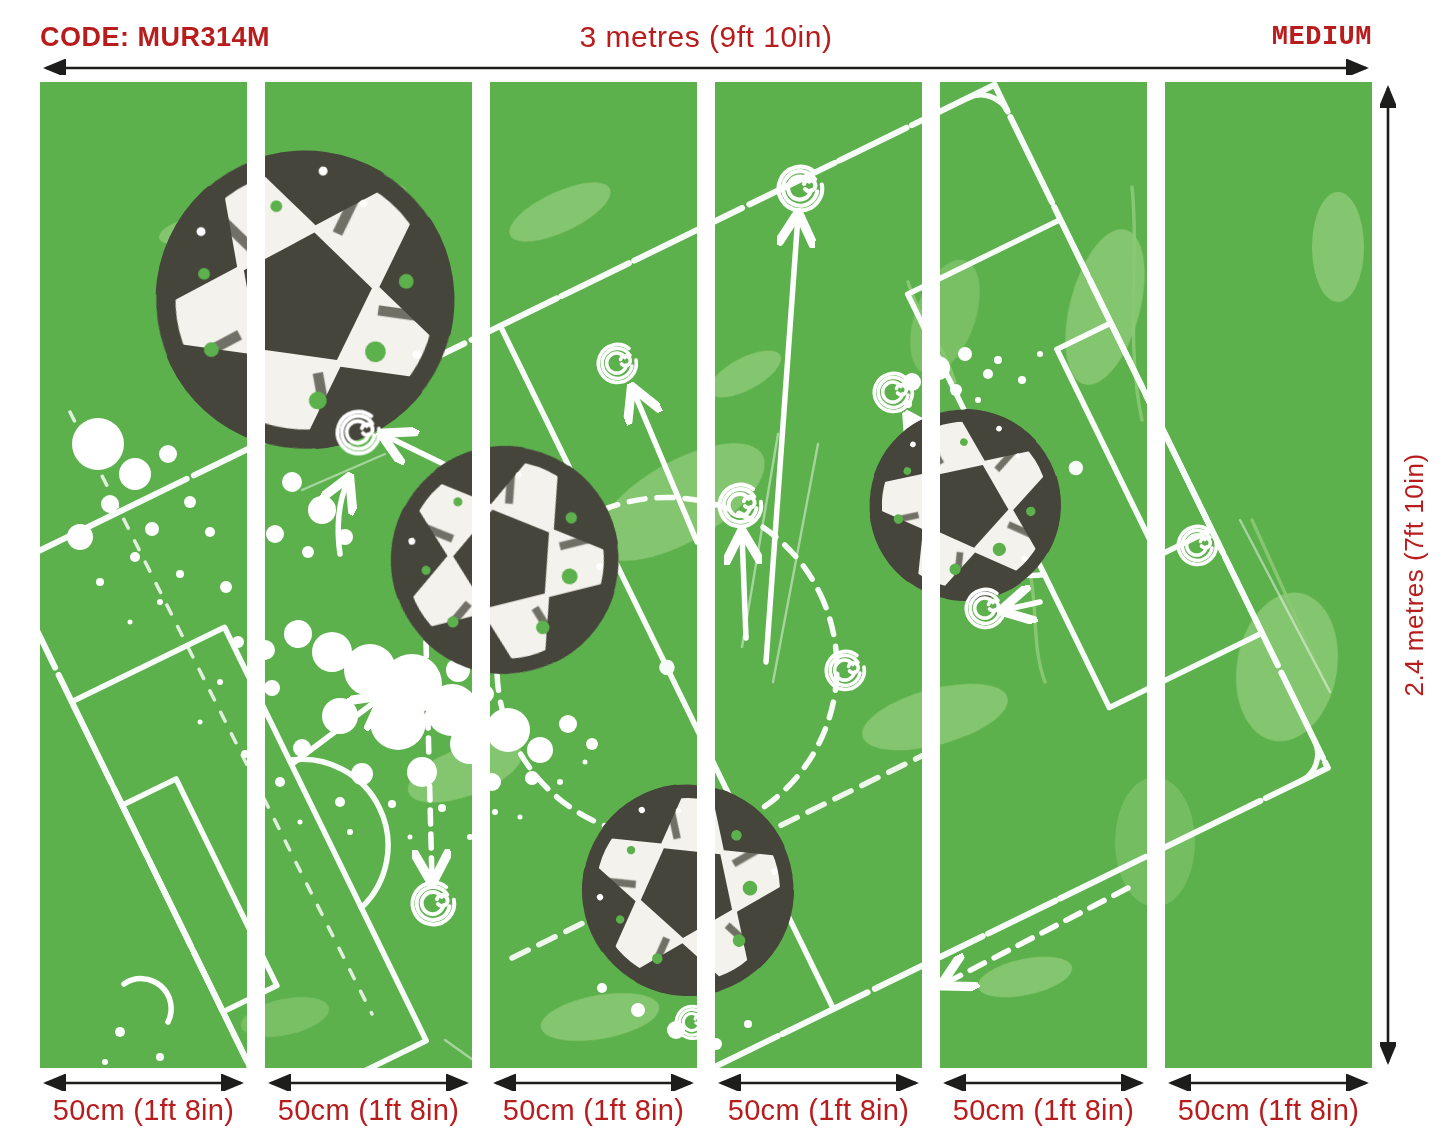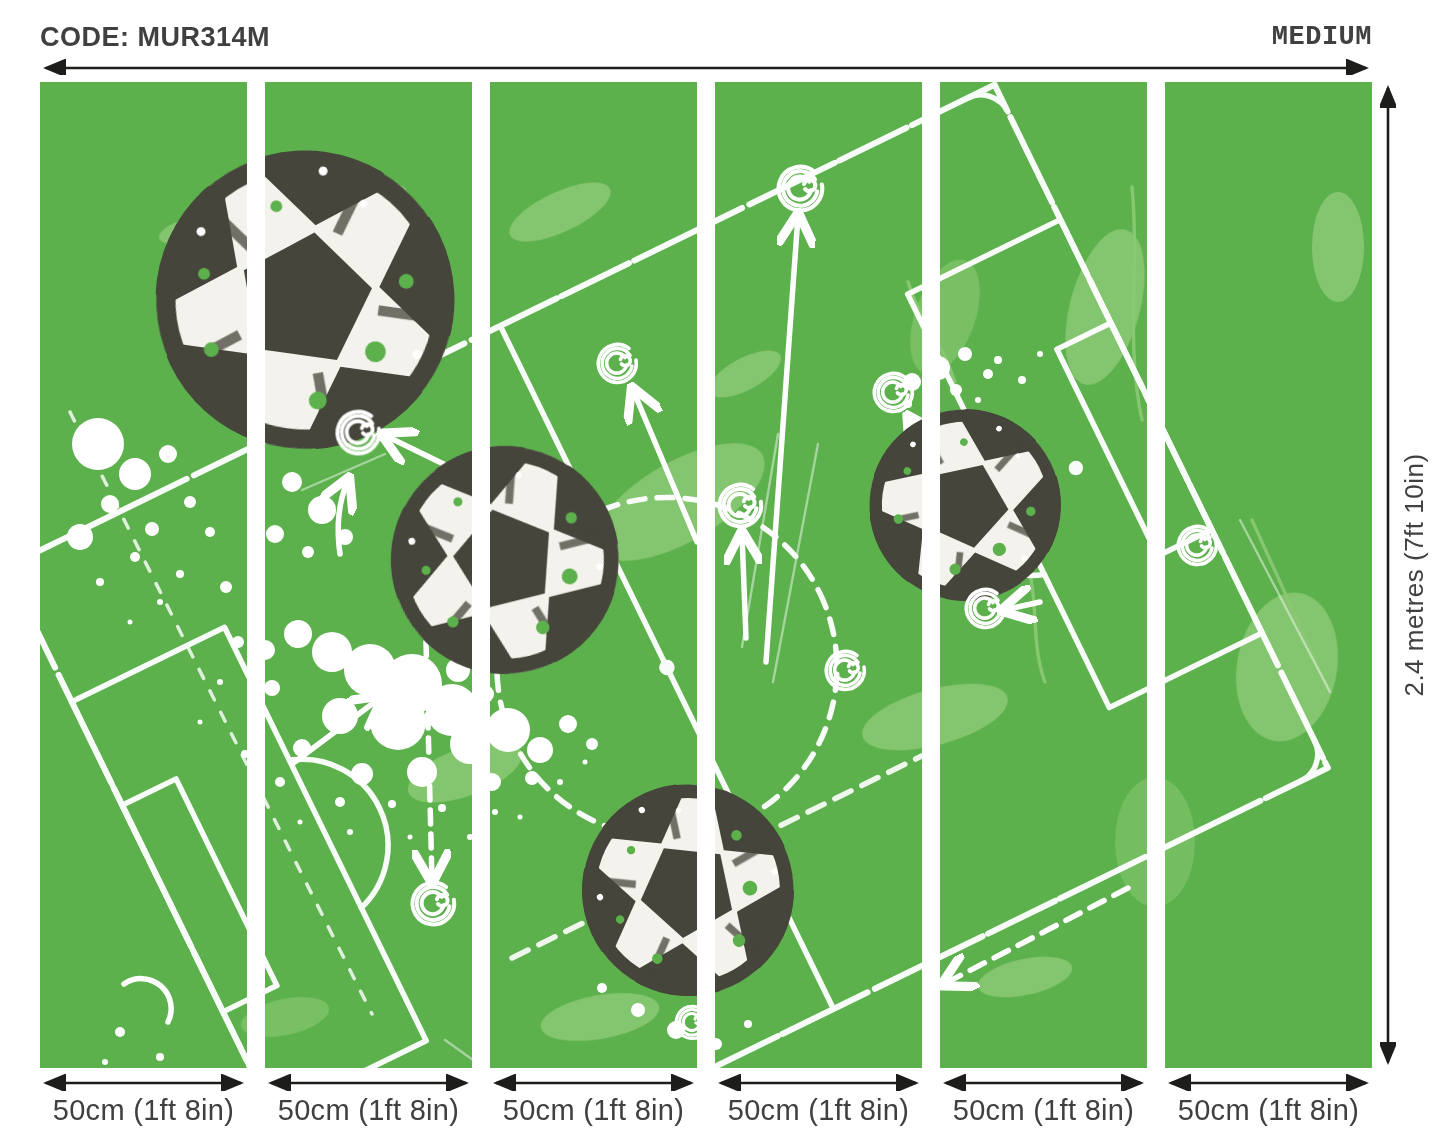--- a/index.html
+++ b/index.html
@@ -1,18 +1,18 @@
 <!DOCTYPE html>
 <html><head>
 <meta charset="utf-8">
 <style>
   html,body{margin:0;padding:0;background:#ffffff;}
   .stage{
     position:relative;width:1445px;height:1137px;background:#ffffff;
-    font-family:"Liberation Sans",sans-serif;color:#404040;overflow:hidden;
+    font-family:"Liberation Sans",sans-serif;color:#b91c1c;overflow:hidden;
   }
   .hdr-code{position:absolute;left:40px;top:22px;font-size:27px;font-weight:700;letter-spacing:.5px;}
   .hdr-width{position:absolute;left:40px;top:20px;width:1332px;text-align:center;font-size:30px;font-weight:400;letter-spacing:.5px;}
   .hdr-size{position:absolute;left:40px;top:22px;width:1332px;text-align:right;font-size:27px;font-weight:700;letter-spacing:.5px;font-family:Liberation Mono, monospace;}
   .top-arrow{position:absolute;left:40px;top:59px;width:1332px;height:16px;}
   .right-arrow{position:absolute;left:1380px;top:82px;width:16px;height:986px;}
   .v-label{
     position:absolute;left:1414px;top:575px;transform:translate(-50%,-50%) rotate(-90deg);
     white-space:nowrap;font-size:26px;font-weight:400;letter-spacing:.5px;
   }
@@ -81,20 +81,21 @@
       <g id="spiralproto" fill="none" stroke="#ffffff" stroke-width="3.6" stroke-linecap="round">
         <path d="M 19,-3 A 19,19 0 1 1 12,-14.5"></path>
         <path d="M 15,3 A 15,15 0 1 1 13,-7.5"></path>
         <path d="M 9.5,2 A 10,10 0 1 1 8,-5.5"></path>
         <path d="M 4.5,1 A 5,5 0 1 0 3.5,-3.5"></path>
       </g>
     </defs>
   </svg>
 
   <div class="hdr-code">CODE: MUR314M</div>
+  <div class="hdr-width">3 metres (9ft 10in)</div>
   <div class="hdr-size">MEDIUM</div>
 
   <svg class="top-arrow" viewBox="0 0 1332 16" preserveAspectRatio="none">
     <line x1="6" y1="9" x2="1326" y2="9" stroke="#1d1d1b" stroke-width="2.6" marker-start="url(#mBlk)" marker-end="url(#mBlk)"></line>
   </svg>
 
   <svg class="right-arrow" viewBox="0 0 16 986" preserveAspectRatio="none">
     <line x1="8" y1="6" x2="8" y2="980" stroke="#1d1d1b" stroke-width="2.6" marker-start="url(#mBlk)" marker-end="url(#mBlk)"></line>
   </svg>
   <div class="v-label">2.4 metres (7ft 10in)</div>

